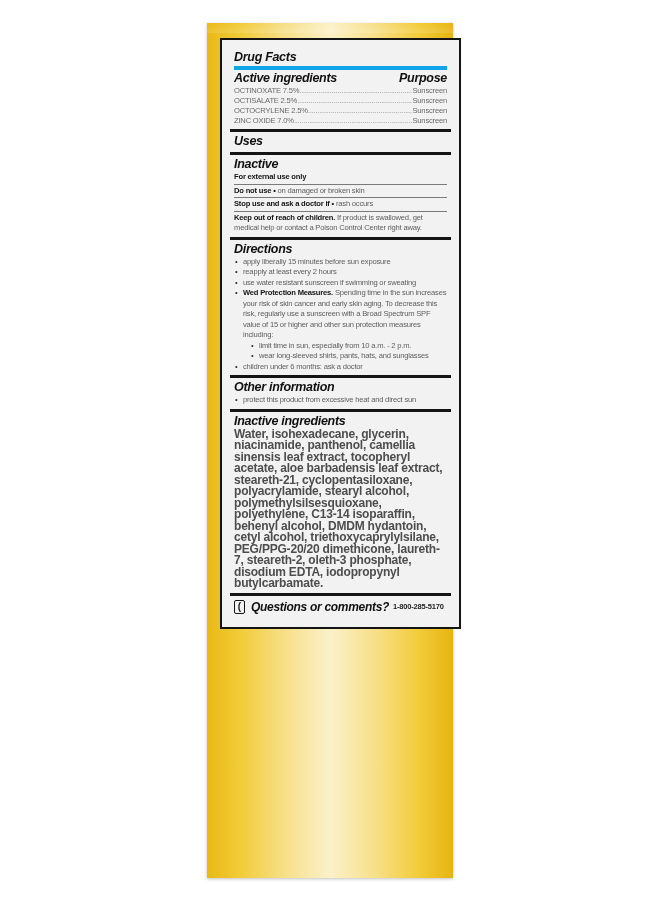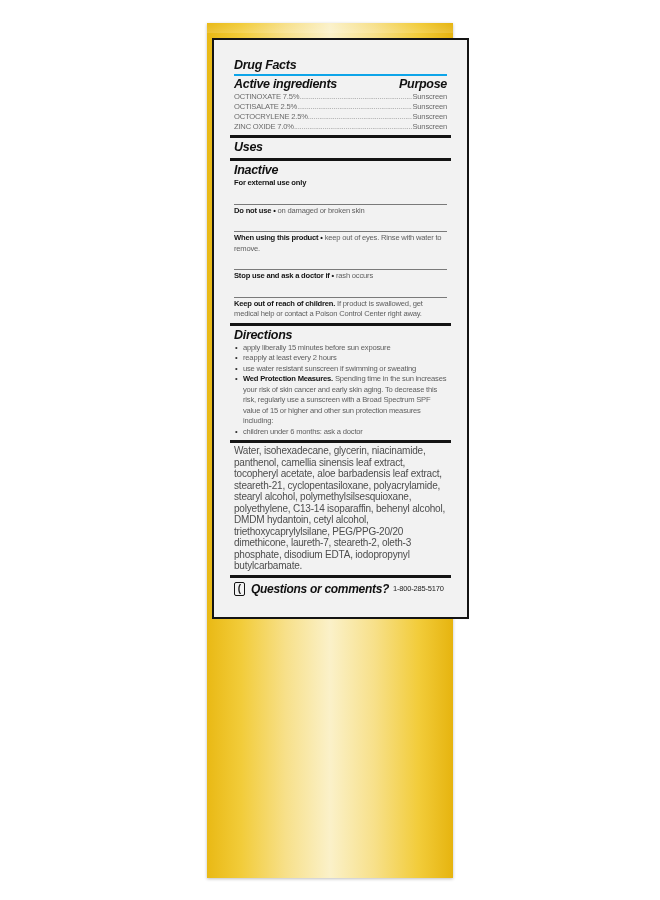--- a/index.html
+++ b/index.html
@@ -10,53 +10,53 @@
   .carton {
     position:absolute; left:207px; top:23px; width:246px; height:855px;
     background: linear-gradient(90deg, #e9b915 0%, #f2cc3a 14%, #f7e08a 32%, #fbf1c9 50%, #f7e08a 68%, #f2cc3a 86%, #e6b40f 100%);
     box-shadow: 0 1px 3px rgba(0,0,0,0.25);
   }
   .carton::before {
     content:""; position:absolute; left:0; right:0; top:0; height:10px;
     background: linear-gradient(180deg, rgba(255,255,255,0.0), rgba(255,255,255,0.15));
   }
   .label {
-    position:absolute; left:5px; top:15px; width:221px;
+    position:absolute; left:13px; top:15px; width:221px;
     background:#f2f2f2; border:2px solid #141414;
-    padding:16px;
+    padding:8px;
   }
   .sec {
     border-bottom:3px solid #141414; padding:2px 4px 3px 4px;
   }
   .sec:last-child { border-bottom:none; }
   .h {
     font-style:italic; font-weight:bold; font-size:12.5px; letter-spacing:-0.3px;
     line-height:15px; color:#111;
   }
-  .hrow { display:flex; justify-content:space-between; align-items:baseline; border-top:2px solid #0ea5e9; margin-top:1px; padding-top:1px; }
+  .hrow { display:flex; justify-content:space-between; align-items:baseline; border-top:4px solid #0ea5e9; margin-top:1px; padding-top:1px; }
   .row-ing { display:flex; font-size:7.6px; line-height:10px; color:#6a6a6a; letter-spacing:-0.2px; white-space:nowrap; overflow:hidden; }
   .row-ing .name { flex:0 0 auto; }
   .row-ing .dots { flex:1 1 auto; overflow:hidden; color:#8a8a8a; }
   .row-ing .dots::after { content:"...................................................................................................."; }
   .row-ing .purp { flex:0 0 auto; }
   .body { font-size:7.6px; line-height:10.5px; color:#5e5e5e; letter-spacing:-0.2px; }
   .b { font-weight:bold; color:#151515; }
   ul { margin:0; padding:0 0 0 9px; list-style:none; }
   ul li { position:relative; }
   ul li::before { content:"•"; position:absolute; left:-8px; color:#333; }
   ul.sub { padding-left:16px; }
-  .wline { border-top:1.5px solid #7a7a7a; padding-top:1px; margin-top:15px; }
-  .inactive { font-size:10px; line-height:11.5px; color:#4d4d4d; letter-spacing:-0.2px; }
+  .wline { border-top:1.5px solid #7a7a7a; padding-top:1px; margin-top:1px; }
+  .inactive { font-size:12px; line-height:11.5px; color:#4d4d4d; letter-spacing:-0.2px;font-weight:bold; }
   .qrow { display:flex; align-items:center; padding:4px 4px 5px 4px; }
   .phone {
     width:9px; height:12px; border:1.5px solid #141414; border-radius:2px; margin-right:6px;
     display:flex; align-items:center; justify-content:center; font-weight:bold; font-size:10px; line-height:10px;
   }
   .qtext { font-style:italic; font-weight:bold; font-size:12px; letter-spacing:-0.3px; color:#111; margin-right:4px; }
-  .qnum { font-size:7.5px; font-weight:normal; color:#222; letter-spacing:-0.2px; }
+  .qnum { font-size:7.5px; font-weight:bold; color:#222; letter-spacing:-0.2px; }
   .foot {
     position:absolute; left:13px; top:782px; width:221px; display:flex; justify-content:space-between; align-items:flex-end;
   }
   .foot-left { font-size:8px; line-height:12px; color:#3a3a3a; letter-spacing:-0.2px; }
   .foot-left .site { font-weight:bold; }
   .foot-right { text-align:center; padding-right:4px; }
   .pg-logo { font-family:"DejaVu Serif", serif; font-style:italic; font-weight:bold; font-size:20px; color:#1b1b1b; letter-spacing:-1px; line-height:20px; }
   .pg-url { font-size:7.5px; font-weight:bold; color:#2a2a2a; }
 </style>
 </head>
@@ -94,39 +94,49 @@
     </div>
 
     <div class="sec">
       <div class="h">Uses</div>
     </div>
 
     <div class="sec">
       <div class="h">Inactive</div>
       <div class="body b">For external use only</div>
       <div class="body wline"><span class="b">Do not use •</span><span> on damaged or broken skin</span></div>
-      <div class="body wline"><span class="b">When using this product •</span><span> keep out of eyes. Rinse with water to remove.</span></div>
       <div class="body wline"><span class="b">Stop use and ask a doctor if •</span><span> rash occurs</span></div>
       <div class="body wline"><span class="b">Keep out of reach of children.</span><span> If product is swallowed, get medical help or contact a Poison Control Center right away.</span></div>
     </div>
 
     <div class="sec">
       <div class="h">Directions</div>
       <ul class="body">
         <li>apply liberally 15 minutes before sun exposure</li>
         <li>reapply at least every 2 hours</li>
         <li>use water resistant sunscreen if swimming or sweating</li>
         <li><span class="b">Wed Protection Measures.</span><span> Spending time in the sun increases your risk of skin cancer and early skin aging. To decrease this risk, regularly use a sunscreen with a Broad Spectrum SPF value of 15 or higher and other sun protection measures including:</span>
+          <ul class="sub">
+            <li>limit time in sun, especially from 10 a.m. - 2 p.m.</li>
+            <li>wear long-sleeved shirts, pants, hats, and sunglasses</li>
+          </ul>
         </li>
         <li>children under 6 months: ask a doctor</li>
       </ul>
     </div>
 
+    <div class="sec">
+      <div class="h">Other information</div>
+      <ul class="body">
+        <li>protect this product from excessive heat and direct sun</li>
+      </ul>
+    </div>
 
     <div class="sec">
+      <div class="h">Inactive ingredients</div>
       <div class="inactive">Water, isohexadecane, glycerin, niacinamide, panthenol, camellia sinensis leaf extract, tocopheryl acetate, aloe barbadensis leaf extract, steareth-21, cyclopentasiloxane, polyacrylamide, stearyl alcohol, polymethylsilsesquioxane, polyethylene, C13-14 isoparaffin, behenyl alcohol, DMDM hydantoin, cetyl alcohol, triethoxycaprylylsilane, PEG/PPG-20/20 dimethicone, laureth-7, steareth-2, oleth-3 phosphate, disodium EDTA, iodopropynyl butylcarbamate.</div>
     </div>
 
     <div class="sec qrow">
       <span class="phone">(</span>
       <span class="qtext">Questions or comments?</span>
       <span class="qnum">1-800-285-5170</span>
     </div>
   </div>
 

